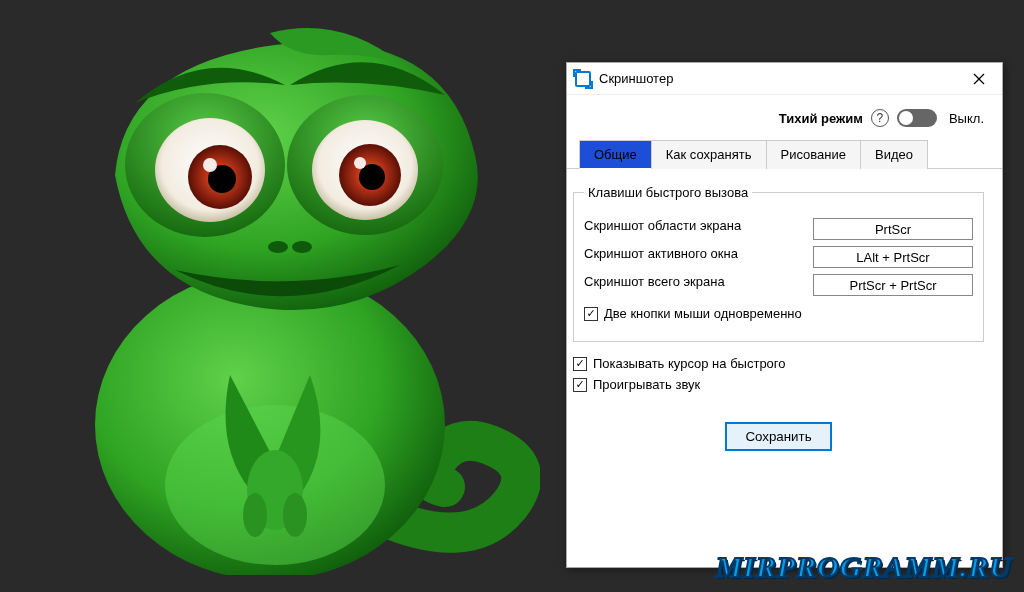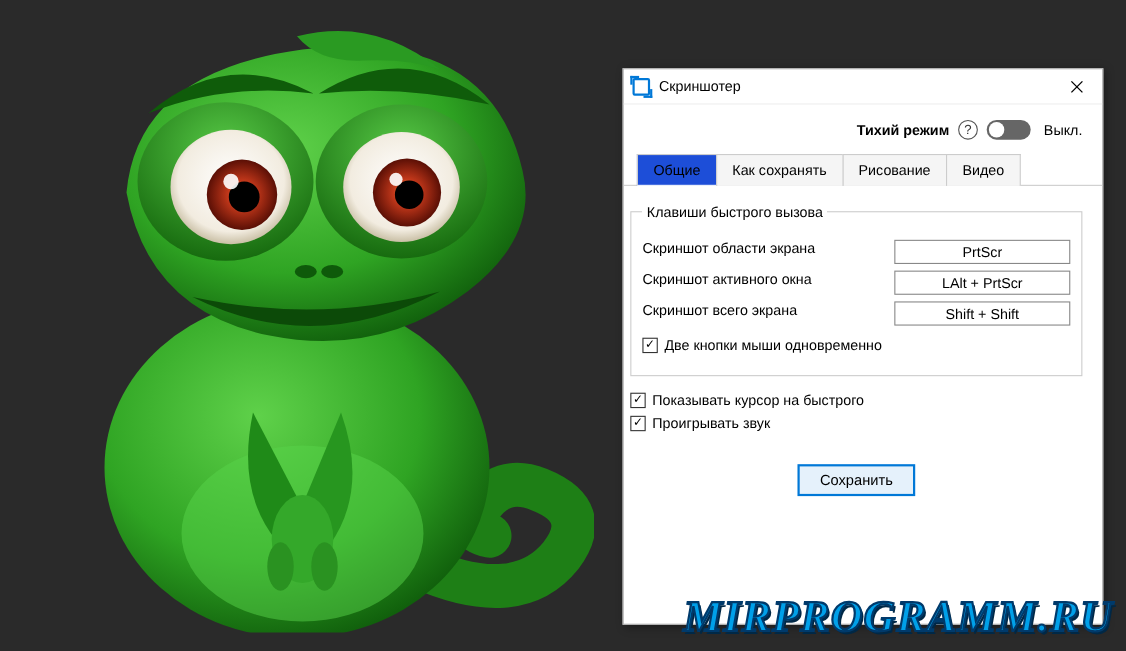--- a/index.html
+++ b/index.html
@@ -72,21 +72,21 @@
   }
   .chk.checked::before { content:"✓"; }
 
   .save-row { display:flex; justify-content:center; margin-top: 30px; }
   .save-btn {
     padding:5px 18px; border:2px solid #0078d7; background:#e5f1fb; cursor:pointer; color:#000;
   }
 
   .watermark {
     position:absolute; right:12px; bottom:8px;
-    font-family: "Comic Sans MS", cursive; font-weight:bold; font-size:40px;
+    font-family: "Comic Sans MS", cursive; font-weight:bold; font-size:30px;
     color:#00a0e9; -webkit-text-stroke: 2px #003a6b; text-shadow: 2px 2px 0 #002846;
     letter-spacing:1px; font-style:italic;
   }
 </style>
 </head>
 <body>
 
 <div class="chameleon">
   <svg viewBox="0 0 520 560" width="520" height="560">
     <defs>
@@ -187,21 +187,21 @@
       <div class="hk-row">
         <span class="hk-label">Скриншот области экрана</span>
         <div class="hk-box">PrtScr</div>
       </div>
       <div class="hk-row">
         <span class="hk-label">Скриншот активного окна</span>
         <div class="hk-box">LAlt + PrtScr</div>
       </div>
       <div class="hk-row">
         <span class="hk-label">Скриншот всего экрана</span>
-        <div class="hk-box">Shift + Shift</div>
+        <div class="hk-box">PrtScr + PrtScr</div>
       </div>
 
       <div class="chk-row" style="margin-top:10px;">
         <span class="chk checked"></span>
         <span>Две кнопки мыши одновременно</span>
       </div>
     </fieldset>
 
     <div class="chk-row">
       <span class="chk checked"></span>

